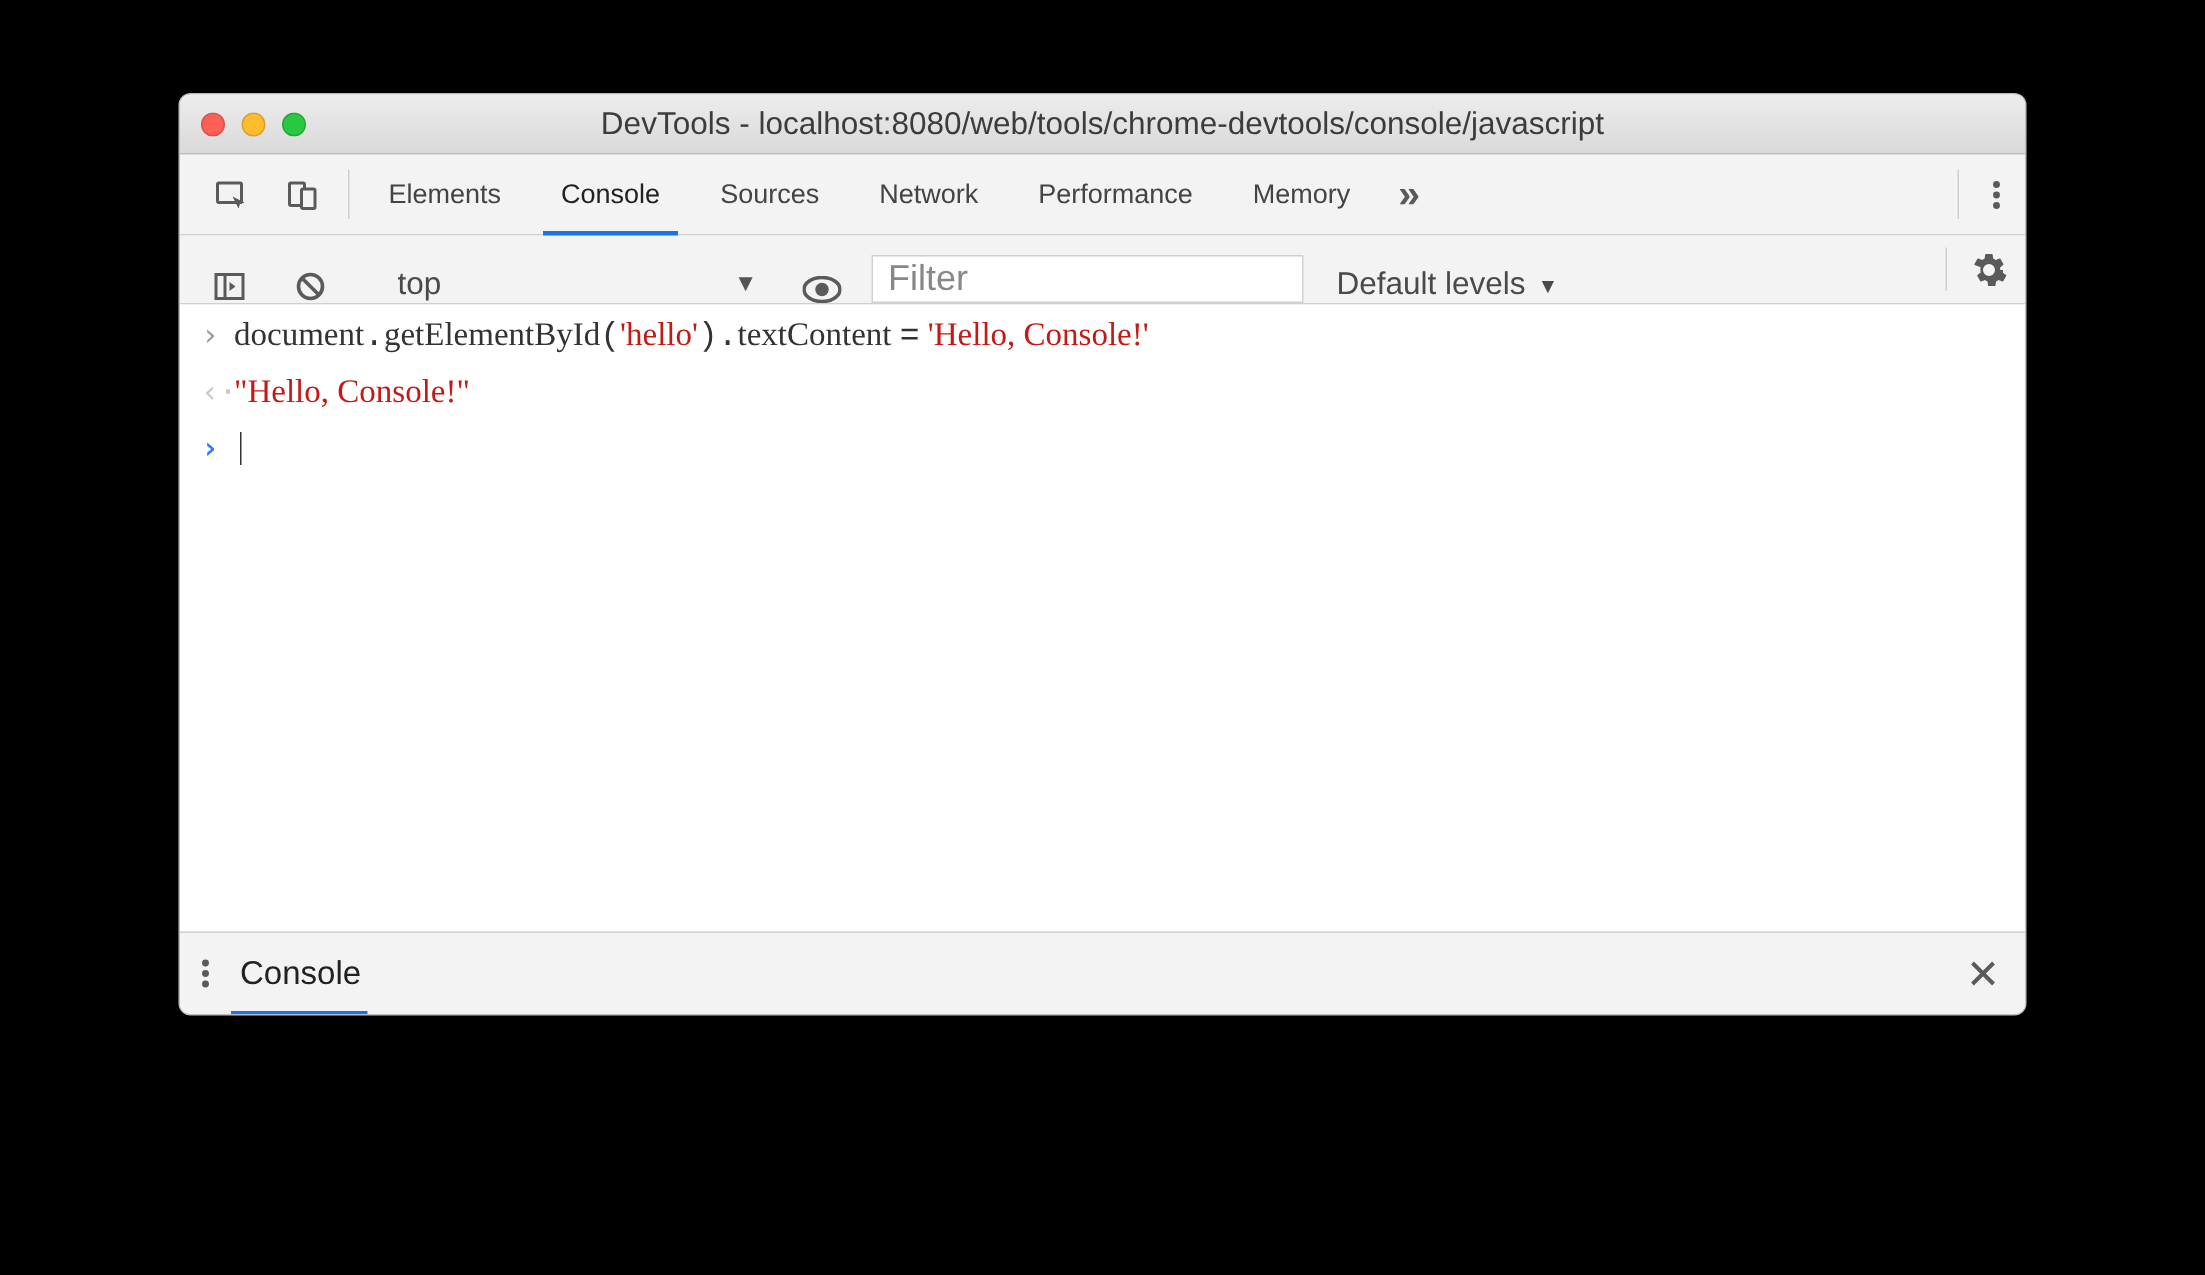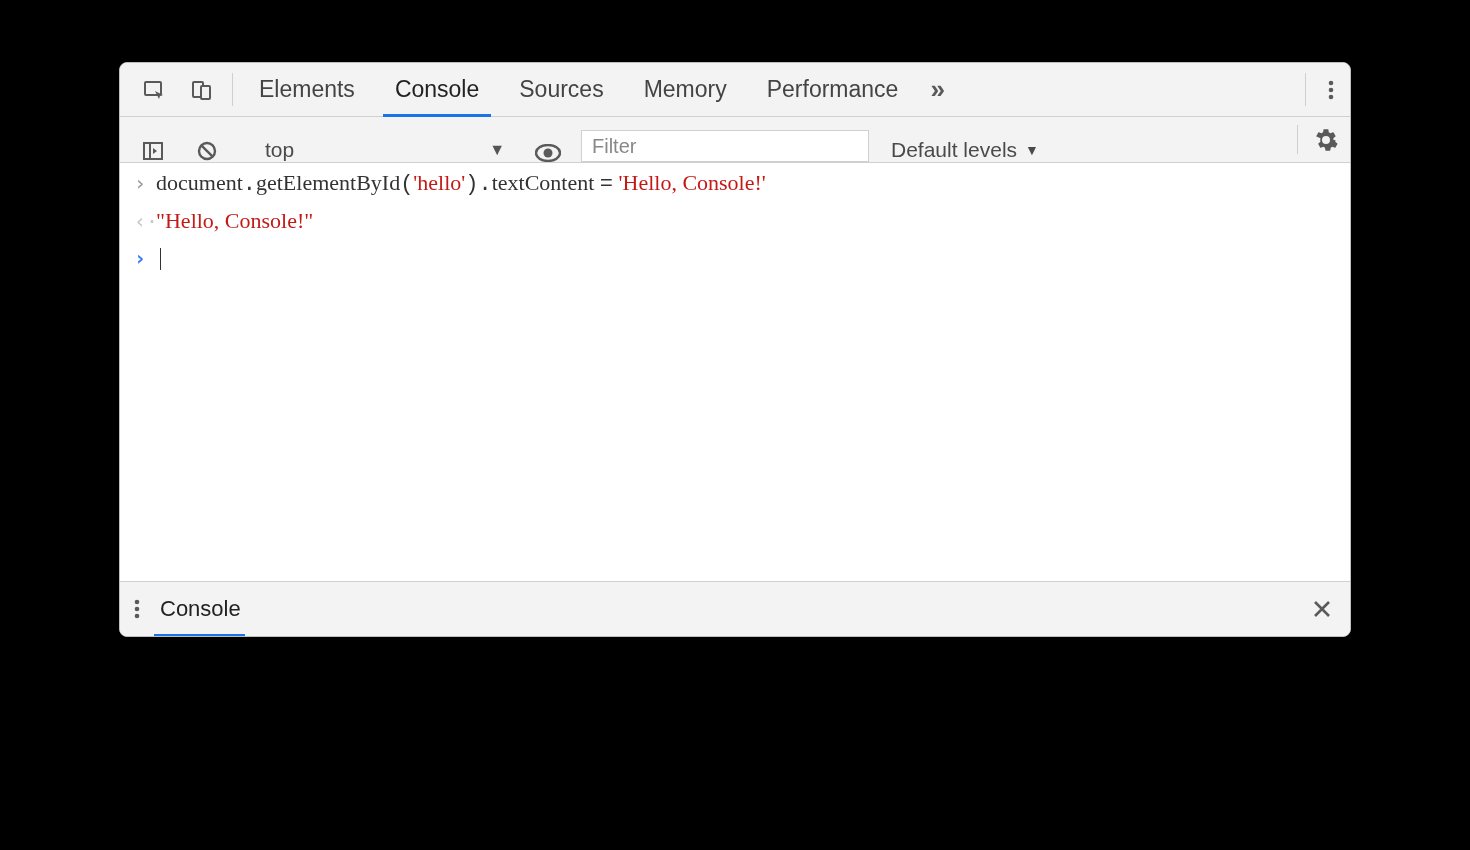--- a/index.html
+++ b/index.html
@@ -73,21 +73,21 @@
     margin: 10px 6px;
   }
   .tabs {
     display: flex;
     align-items: stretch;
   }
   .tab {
     display: flex;
     align-items: center;
     padding: 0 20px;
-    font-size: 23px;
+    font-size: 18px;
     color: #444;
     cursor: pointer;
     position: relative;
   }
   .tab.active {
     color: #222;
     font-weight: 500;
   }
   .tab.active::after {
     content: "";
@@ -125,21 +125,21 @@
     justify-content: space-between;
   }
   .context .caret {
     font-size: 16px; color: #555;
   }
   .filter-input {
     height: 32px;
     width: 288px;
     border: 1px solid #d0d0d0;
     background: #fff;
-    font-size: 20px;
+    font-size: 24px;
     padding: 0 10px;
     color: #333;
     border-radius: 0;
   }
   .filter-input::placeholder { color: #888; }
   .levels {
     display: flex;
     align-items: center;
     gap: 8px;
     padding: 0 14px;
@@ -216,41 +216,50 @@
     display:flex;align-items:center;
     color:#5a5a5a; cursor:pointer;
   }
   svg { display:block; }
 </style>
 </head>
 <body>
 
 <div class="window">
 
+  <div class="titlebar">
+    <div class="traffic">
+      <div class="tl-dot tl-close"></div>
+      <div class="tl-dot tl-min"></div>
+      <div class="tl-dot tl-max"></div>
+    </div>
+    <div class="title">DevTools - localhost:8080/web/tools/chrome-devtools/console/javascript</div>
+  </div>
 
   <div class="tabsbar">
     <div class="icon-btn">
       <svg width="24" height="24" viewBox="0 0 24 24" fill="none" stroke="currentColor" stroke-width="2">
         <rect x="3" y="4" width="16" height="13" rx="1"></rect>
         <path d="M13 13 l8 4 -3 1 -1 3 z" fill="currentColor" stroke="none"></path>
       </svg>
     </div>
     <div class="icon-btn">
       <svg width="24" height="24" viewBox="0 0 24 24" fill="none" stroke="currentColor" stroke-width="2">
         <rect x="3" y="4" width="10" height="15" rx="1"></rect>
         <rect x="11" y="8" width="9" height="13" rx="1" fill="#f3f3f3"></rect>
       </svg>
     </div>
     <div class="vsep"></div>
     <div class="tabs" id="main-tabs">
         <div class="tab">Elements</div>
         <div class="tab active">Console</div>
         <div class="tab">Sources</div>
+        <div class="tab">Network</div>
+        <div class="tab">Performance</div>
         <div class="tab">Memory</div>
-        <div class="tab">Performance</div>
       </div>
     <div class="icon-btn" style="font-size:26px;font-weight:bold;">»</div>
     <div class="tabs-right">
       <div class="vsep"></div>
       <div class="icon-btn">
         <svg width="6" height="24" viewBox="0 0 6 24" fill="currentColor">
           <circle cx="3" cy="5" r="2.3"></circle>
             <circle cx="3" cy="12" r="2.3"></circle>
             <circle cx="3" cy="19" r="2.3"></circle>
         </svg>

